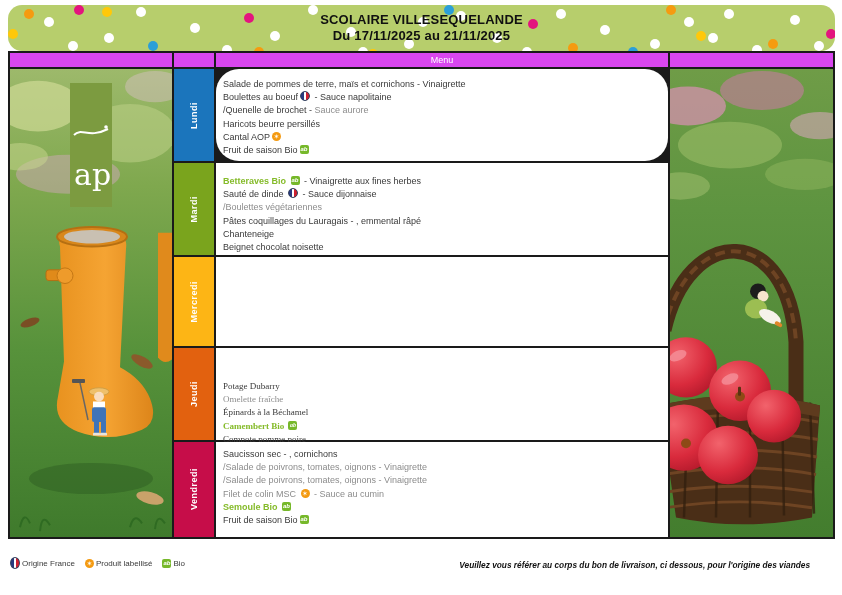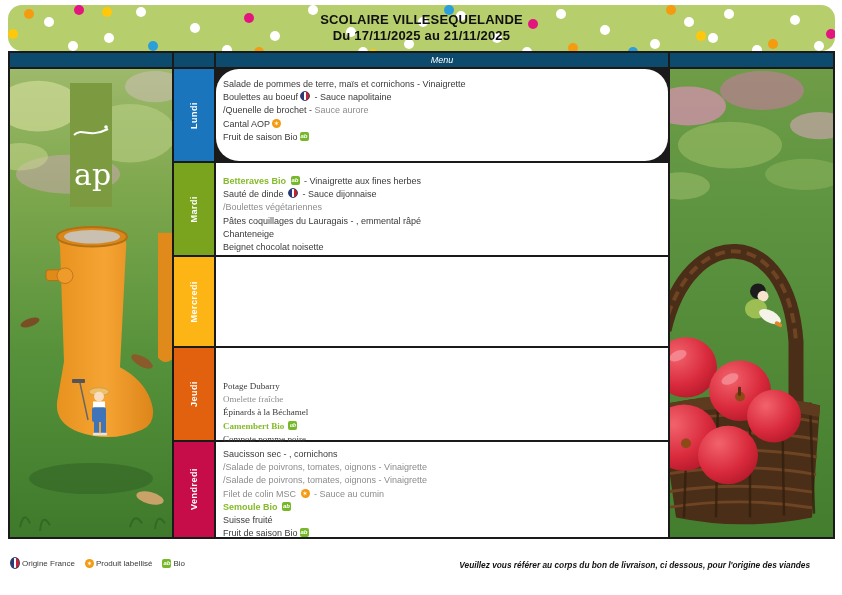--- a/index.html
+++ b/index.html
@@ -23,21 +23,21 @@
       140px 36px 0 0 #2B9FD8, 620px 42px 0 0 #2B9FD8, 436px 0px 0 0 #2B9FD8; }
   .title-block { position:relative; z-index:2; text-align:center; padding-top:7px; }
   .title-block .t1 { font-size:13px; font-weight:bold; color:#101010; line-height:16px; letter-spacing:.2px; }
   .title-block .t2 { font-size:13px; font-weight:bold; color:#101010; line-height:16px; letter-spacing:.2px; }
 
   
   .menu-table { position:absolute; left:8px; top:51px; width:827px; height:488px;
     display:grid; grid-template-columns:162px 40px 452px 163px;
     grid-template-rows:14px 92px 92px 89px 92px 95px;
     gap:2px; background:#1a1a1a; border:2px solid #1a1a1a; }
-  .hdr-cell { background:#0c4a6e;font-style:italic; }
+  .hdr-cell { background:#d946ef; }
   .hdr-menu { display:flex; align-items:center; justify-content:center; color:#fff; font-size:9px; }
   .photo-cell { position:relative; overflow:hidden; background:#5c8f3a; }
   .photo-left { grid-column:1; grid-row:2/7; }
   .photo-right { grid-column:4; grid-row:2/7; }
   .photo-cell svg { display:block; width:100%; height:100%; }
 
   .day-label { display:flex; align-items:center; justify-content:center; }
   .day-label span { writing-mode:vertical-rl; transform:rotate(180deg); color:#fff; font-weight:bold; font-size:9px; letter-spacing:.5px; }
   .day-content { background:#fff; padding:7px 4px 2px 7px; }
   .day-content.pad-0 { padding-top:9px;border-radius:23px; }
@@ -202,20 +202,21 @@
       </svg>
     </div>
 
   <div class="day-label" style="grid-area: 2 / 2; background: rgb(27, 117, 188);">
         <span>Lundi</span>
       </div>
       <div class="day-content pad-0" style="grid-area: 2 / 3;">
         <div class="menu-line"><span class="seg-n">Salade de pommes de terre, maïs et cornichons - Vinaigrette</span></div>
         <div class="menu-line"><span class="seg-n">Boulettes au boeuf</span><span class="ic ic-flag"></span><span class="seg-n"> - Sauce napolitaine</span></div>
         <div class="menu-line"><span class="seg-n">/Quenelle de brochet - </span><span class="seg-g">Sauce aurore</span></div>
+        <div class="menu-line"><span class="seg-n">Haricots beurre persillés</span></div>
         <div class="menu-line"><span class="seg-n">Cantal AOP</span><span class="ic ic-label">✶</span></div>
         <div class="menu-line"><span class="seg-n">Fruit de saison Bio</span><span class="ic ic-bio">ab</span></div>
       </div>
       <div class="day-label" style="grid-area: 3 / 2; background: rgb(122, 164, 29);">
         <span>Mardi</span>
       </div>
       <div class="day-content pad-1" style="grid-area: 3 / 3;">
         <div class="menu-line"><span class="seg-b">Betteraves Bio </span><span class="ic ic-bio">ab</span><span class="seg-n"> - Vinaigrette aux fines herbes</span></div>
         <div class="menu-line"><span class="seg-n">Sauté de dinde </span><span class="ic ic-flag"></span><span class="seg-n"> - Sauce dijonnaise</span></div>
         <div class="menu-line"><span class="seg-g">/Boulettes végétariennes</span></div>
@@ -239,21 +240,20 @@
       </div>
       <div class="day-label" style="grid-area: 6 / 2; background: rgb(198, 13, 73);">
         <span>Vendredi</span>
       </div>
       <div class="day-content pad-4" style="grid-area: 6 / 3;">
         <div class="menu-line"><span class="seg-n">Saucisson sec - , cornichons</span></div>
         <div class="menu-line"><span class="seg-g">/Salade de poivrons, tomates, oignons - Vinaigrette</span></div>
         <div class="menu-line"><span class="seg-g">/Salade de poivrons, tomates, oignons - Vinaigrette</span></div>
         <div class="menu-line"><span class="seg-g">Filet de colin MSC </span><span class="ic ic-label">✶</span><span class="seg-g"> - Sauce au cumin</span></div>
         <div class="menu-line"><span class="seg-b">Semoule Bio </span><span class="ic ic-bio">ab</span></div>
-        <div class="menu-line"><span class="seg-n">Suisse fruité</span></div>
         <div class="menu-line"><span class="seg-n">Fruit de saison Bio</span><span class="ic ic-bio">ab</span></div>
       </div>
     </div>
 
   <div class="legend">
     <span class="item">
       <span class="ic ic-flag"></span>
       <span>Origine France</span>
     </span>
     <span class="item">

